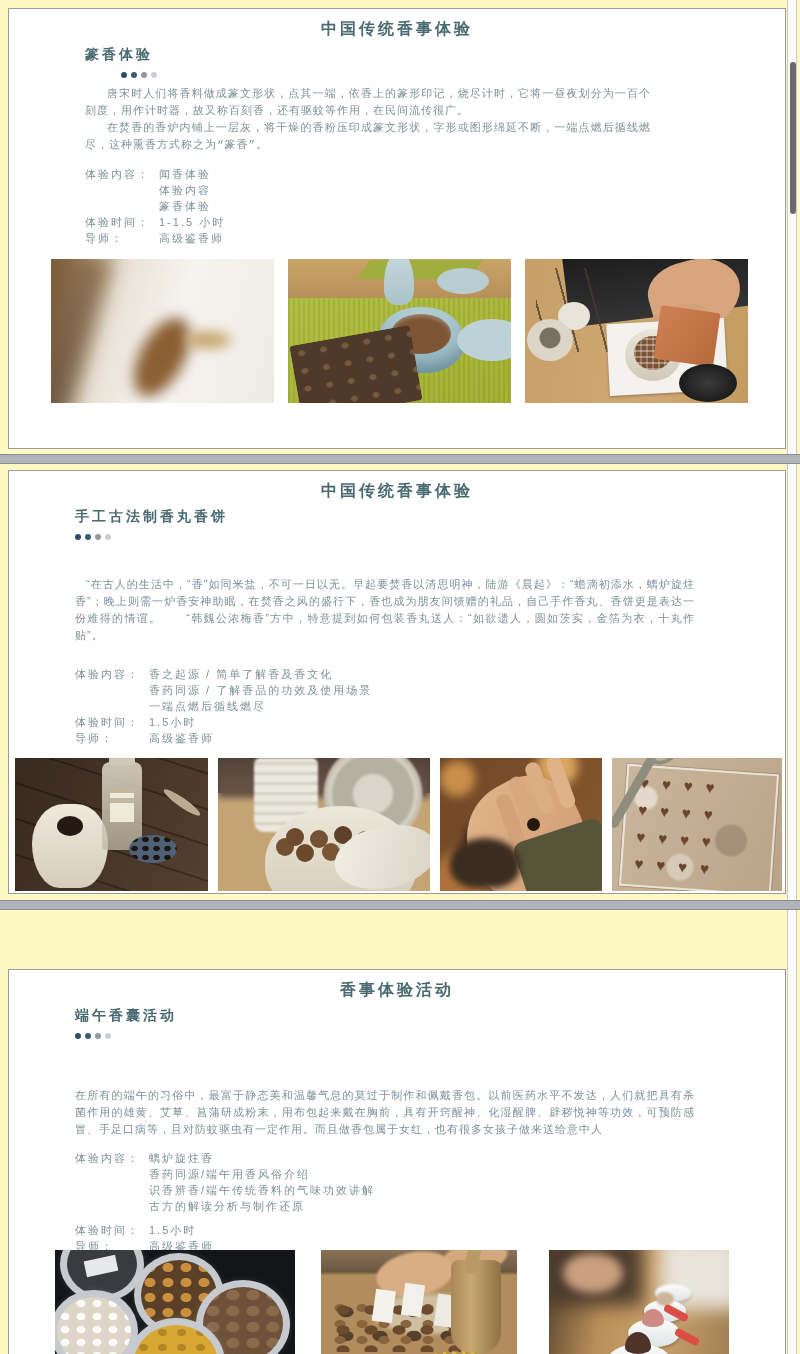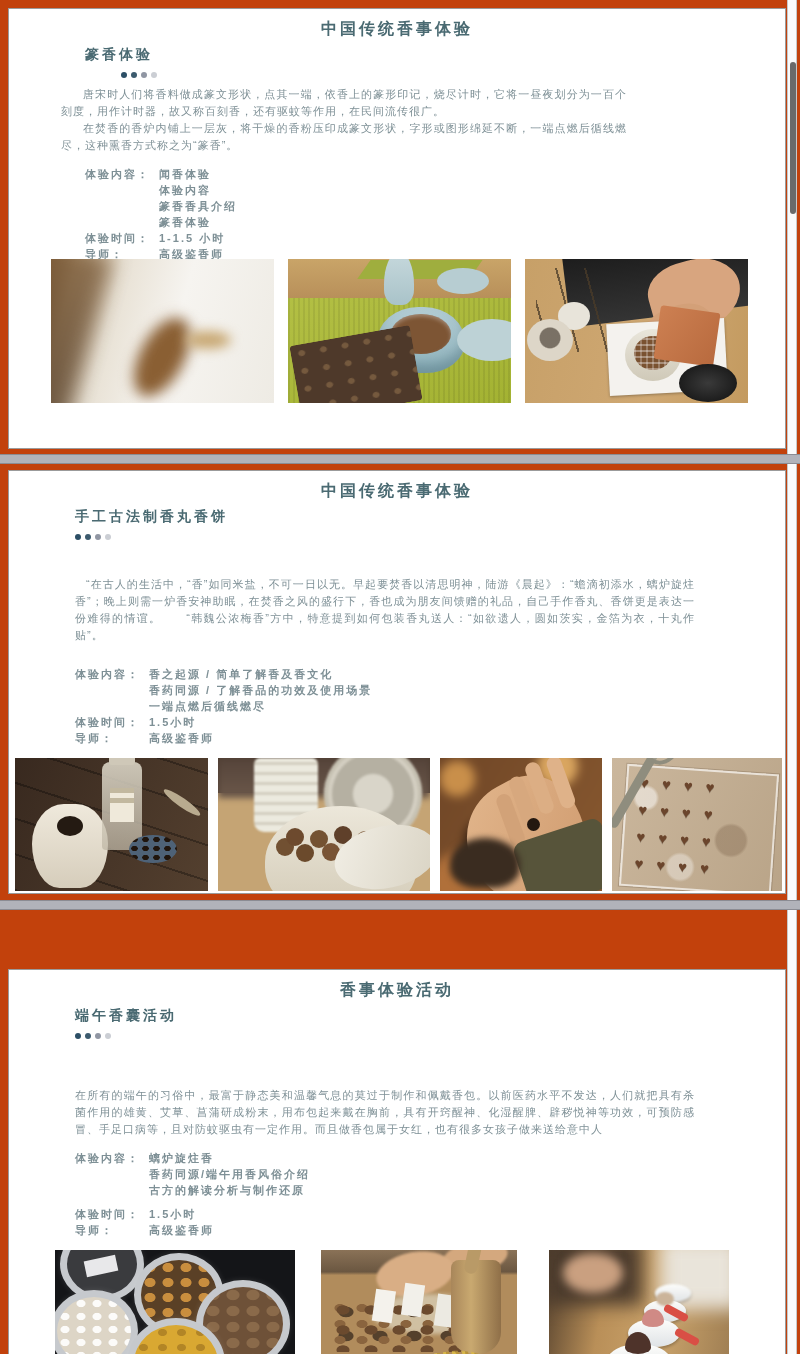--- a/index.html
+++ b/index.html
@@ -1,17 +1,17 @@
 <!DOCTYPE html>
 <html><head>
 <meta charset="utf-8">
 <style>
   html,body { margin:0; padding:0; background:#ffffff; }
   #screen {
-    position:relative; width:800px; height:1354px; overflow:hidden; background:#c2410c;
+    position:relative; width:800px; height:1354px; overflow:hidden; background:#fef9c3;
     font-family:"Liberation Sans","DejaVu Sans",sans-serif;
   }
   .card {
     position:absolute; left:8px; right:14px; background:#ffffff;
     border:1px solid #9b9b9b; box-sizing:border-box; overflow:hidden; z-index:1;
   }
   .c1 { top:8px;   height:441px; }
   .c2 { top:470px; height:424px; }
   .c3 { top:969px; height:436px; }
   .sep { position:absolute; left:0; right:0; height:8px; background:#b1b3ba;
@@ -27,29 +27,29 @@
   .subtitle { margin:6px 0 0; font-size:14px; font-weight:bold; letter-spacing:3px; color:#4a6a72; }
   .c1 .subtitle { margin-left:76px; } .c2 .subtitle, .c3 .subtitle { margin-left:66px; }
   .dots { margin-top:8px; height:6px; display:flex; gap:4px; }
   .c1 .dots { margin-left:112px; } .c2 .dots, .c3 .dots { margin-left:66px; }
   .dot { width:6px; height:6px; border-radius:50%; }
   .dot1 { background:#2c4f66; } .dot2 { background:#3c5b6e; }
   .dot3 { background:#9096a3; } .dot4 { background:#cbced4; }
 
   .para { margin:8px 0 0; font-size:11px; line-height:17px; letter-spacing:1px;
           color:#7e9096; text-align:justify; }
-  .c1 .para { margin-left:52px; width:566px; text-indent:2em; }
+  .c1 .para { margin-left:76px; width:566px; text-indent:2em;font-family:Liberation Mono, monospace; }
   .c2 .para { margin-left:66px; width:620px; text-indent:1em;margin-top:36px; }
   .c3 .para { margin-left:66px; width:620px;margin-top:48px; }
   .para + .para { margin-top:0; }
 
   .details { margin-top:12px; font-size:11px; color:#7e9096; }
   .c1 .details { margin-left:76px; } .c2 .details { margin-left:66px; margin-top:22px; }
   .c3 .details { margin-left:66px; }
-  .drow { display:flex; line-height:16px;font-weight:bold; }
+  .drow { display:flex; line-height:16px; }
   .drow.gap { margin-top:8px; }
   .dlabel { width:74px; flex-shrink:0; letter-spacing:2px; }
   .dline { letter-spacing:2px; }
 
   .photos { position:absolute; display:flex; }
   .photos1 { top:250px; left:42px; gap:14px; }
   .photos2 { top:287px; left:6px;  gap:10px; }
   .photos3 { top:280px; left:46px; }
   .ph { position:relative; overflow:hidden; background:#ddd; flex-shrink:0; }
   .photos1 .ph { width:223px; height:144px; }
@@ -250,24 +250,20 @@
       <div class="drow">
           <span class="dlabel">体验内容：</span>
           <span class="dline">闻香体验</span>
         </div>
       <div class="drow">
           <span class="dlabel"></span>
           <span class="dline">体验内容</span>
         </div>
       <div class="drow">
           <span class="dlabel"></span>
-          <span class="dline">篆香香具介绍</span>
-        </div>
-      <div class="drow">
-          <span class="dlabel"></span>
           <span class="dline">篆香体验</span>
         </div>
       <div class="drow">
           <span class="dlabel">体验时间：</span>
           <span class="dline">1-1.5 小时</span>
         </div>
       <div class="drow">
           <span class="dlabel">导师：</span>
           <span class="dline">高级鉴香师</span>
         </div>
@@ -378,20 +374,24 @@
     </div>
     <p class="para">在所有的端午的习俗中，最富于静态美和温馨气息的莫过于制作和佩戴香包。以前医药水平不发达，人们就把具有杀菌作用的雄黄、艾草、菖蒲研成粉末，用布包起来戴在胸前，具有开窍醒神、化湿醒脾、辟秽悦神等功效，可预防感冒、手足口病等，且对防蚊驱虫有一定作用。而且做香包属于女红，也有很多女孩子做来送给意中人</p>
     <div class="details">
       <div class="drow">
           <span class="dlabel">体验内容：</span>
           <span class="dline">螭炉旋炷香</span>
         </div>
       <div class="drow">
           <span class="dlabel"></span>
           <span class="dline">香药同源/端午用香风俗介绍</span>
+        </div>
+      <div class="drow">
+          <span class="dlabel"></span>
+          <span class="dline">识香辨香/端午传统香料的气味功效讲解</span>
         </div>
       <div class="drow">
           <span class="dlabel"></span>
           <span class="dline">古方的解读分析与制作还原</span>
         </div>
       <div class="drow gap">
           <span class="dlabel">体验时间：</span>
           <span class="dline">1.5小时</span>
         </div>
       <div class="drow">

